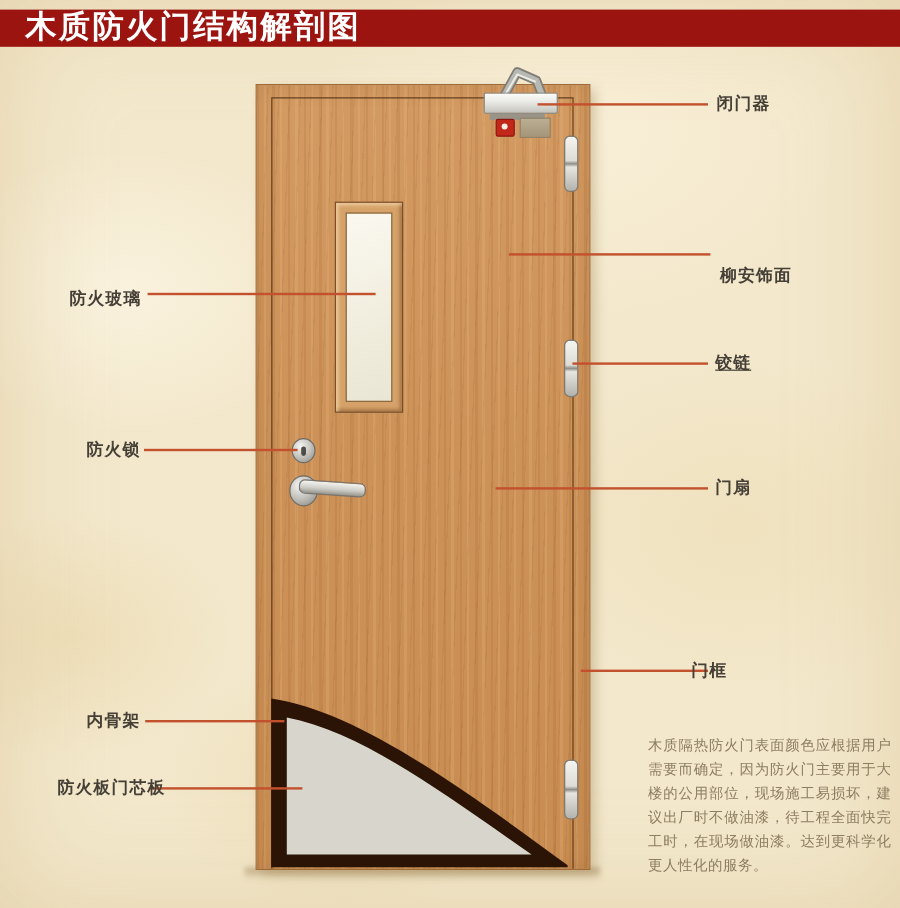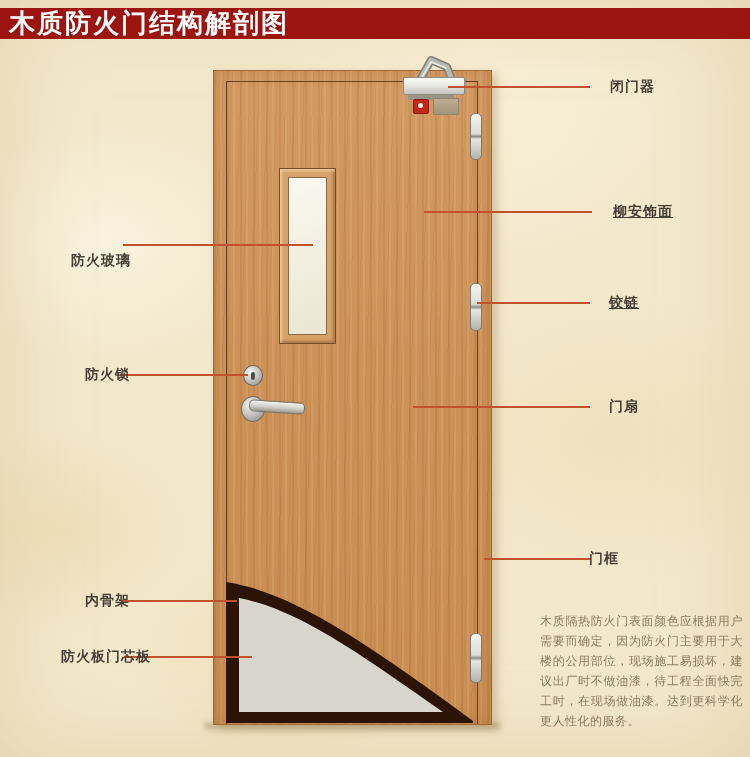--- a/index.html
+++ b/index.html
@@ -11,21 +11,21 @@
       radial-gradient(280px 210px at 82% 58%, rgba(236,219,176,.5), transparent 70%),
       radial-gradient(220px 160px at 38% 86%, rgba(235,216,172,.55), transparent 70%),
       radial-gradient(320px 230px at 64% 14%, rgba(252,244,222,.6), transparent 70%),
       radial-gradient(200px 150px at 8% 70%, rgba(233,213,166,.5), transparent 70%),
       #f3e8cc;
     box-shadow: inset 0 0 90px rgba(203,172,116,0.35);
   }
   
   .banner{position:absolute;left:0;top:8px;width:750px;height:31px;background:#9c1410;}
   .banner .title{
-    display:block;padding-left:9px;line-height:31px;
+    display:block;padding-left:21px;line-height:31px;
     font-size:26px;font-weight:bold;color:#ffffff;letter-spacing:2px;white-space:nowrap;
   }
   
   .door{
     position:absolute;left:213px;top:70px;width:277px;height:653px;z-index:1;
     background:
       repeating-linear-gradient(90deg, rgba(120,60,20,0.10) 0 2px, rgba(120,60,20,0) 2px 6px,
         rgba(255,226,180,0.12) 6px 8px, rgba(255,226,180,0) 8px 13px),
       repeating-linear-gradient(92deg, rgba(92,46,10,0.07) 0 1px, rgba(92,46,10,0) 1px 9px),
       linear-gradient(180deg,#d39a61 0%,#cd9258 45%,#c98d52 100%);
@@ -109,28 +109,28 @@
   .ld-lock{left:120px;top:374px;width:128px;}
   .ld-skeleton{left:121px;top:600px;width:116px;}
   .ld-core{left:124px;top:656px;width:128px;}
   .ld-closer{left:448px;top:86px;width:142px;}
   .ld-veneer{left:424px;top:211px;width:168px;}
   .ld-hinge{left:477px;top:302px;width:113px;}
   .ld-leaf{left:413px;top:406px;width:177px;}
   .ld-frame{left:484px;top:558px;width:106px;}
   .callout{
     position:absolute;z-index:6;font-size:14px;font-weight:bold;color:#453f36;
-    letter-spacing:1px;white-space:nowrap;margin-left:13px;
-  }
-  .cl-glass{left:58px;top:252px;}
+    letter-spacing:1px;white-space:nowrap;
+  }
+  .cl-glass{left:58px;top:240px;}
   .cl-lock{left:72px;top:366px;}
   .cl-skeleton{left:72px;top:592px;text-align:right;}
   .cl-core{left:48px;top:648px;}
   .cl-closer{left:597px;top:78px;}
-  .cl-veneer{left:600px;top:203px;text-decoration:underline;}
+  .cl-veneer{left:600px;top:221px;}
   .cl-hinge{left:596px;top:294px;text-decoration:underline;}
   .cl-leaf{left:596px;top:398px;}
   .cl-frame{left:576px;top:550px;}
   
   .note{
     position:absolute;left:540px;top:611px;width:203px;z-index:6;
     font-size:12px;line-height:20px;letter-spacing:0.5px;color:#8d7d61;
     text-align:justify;
   }
 </style>

